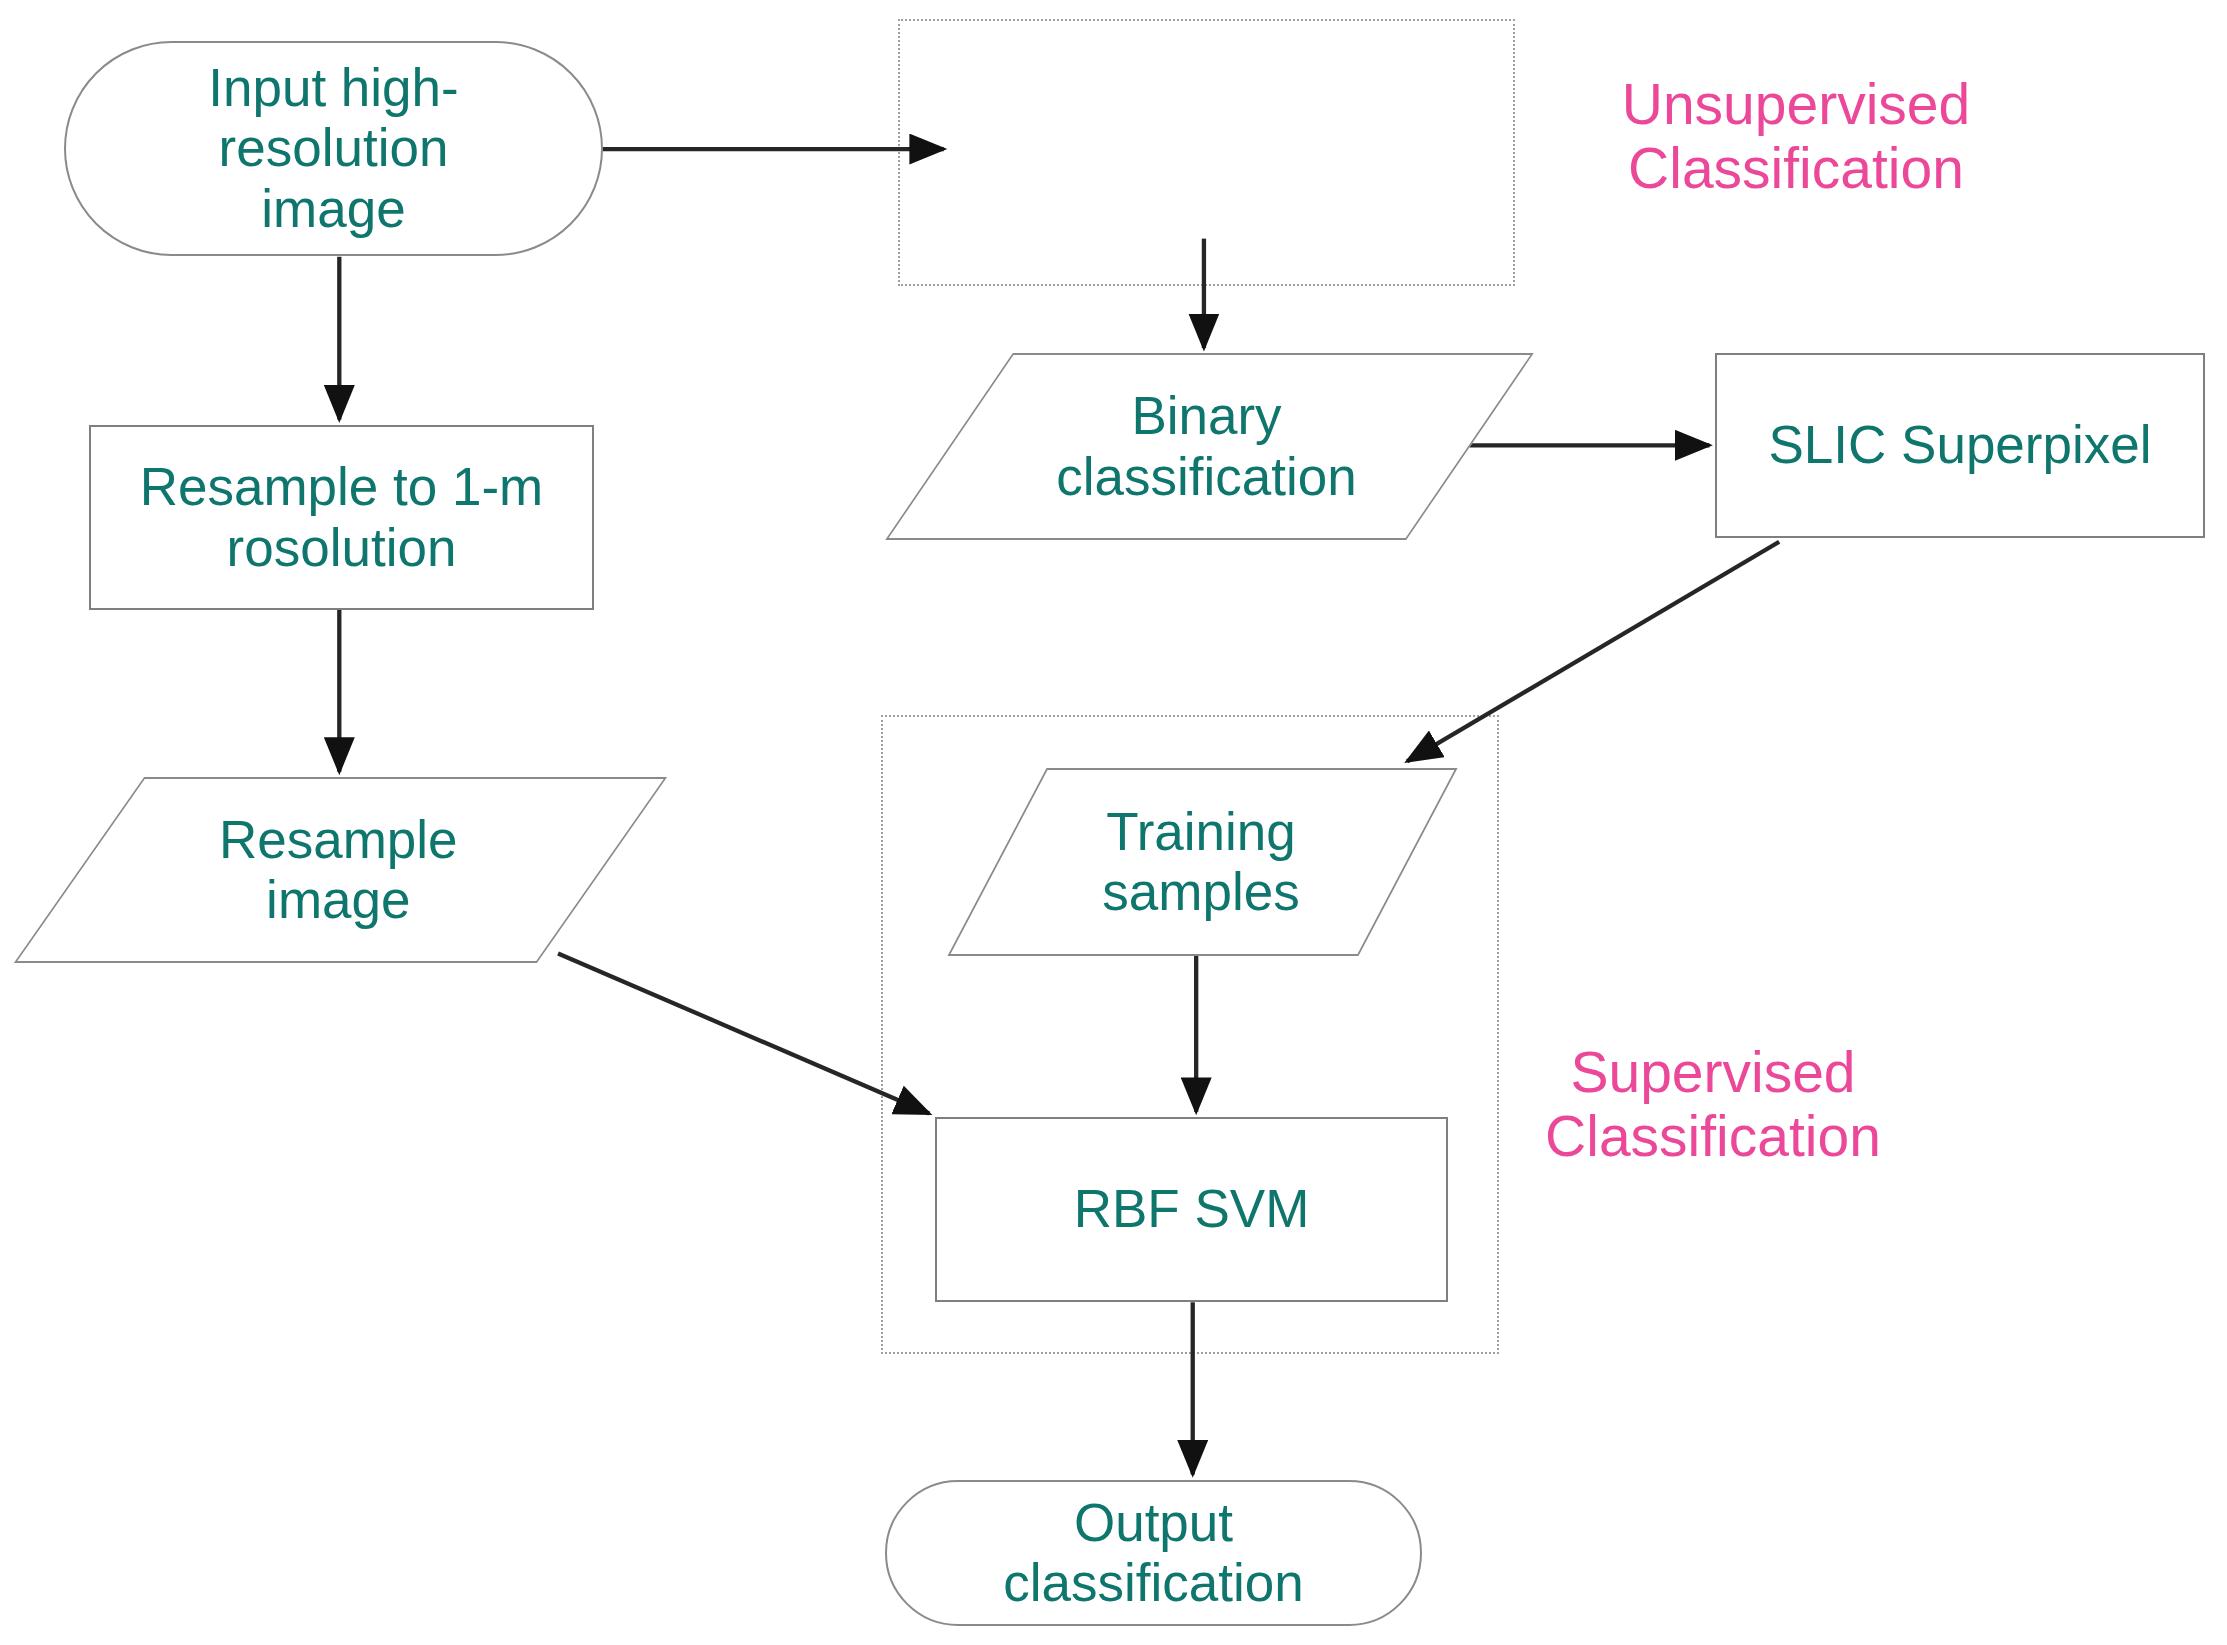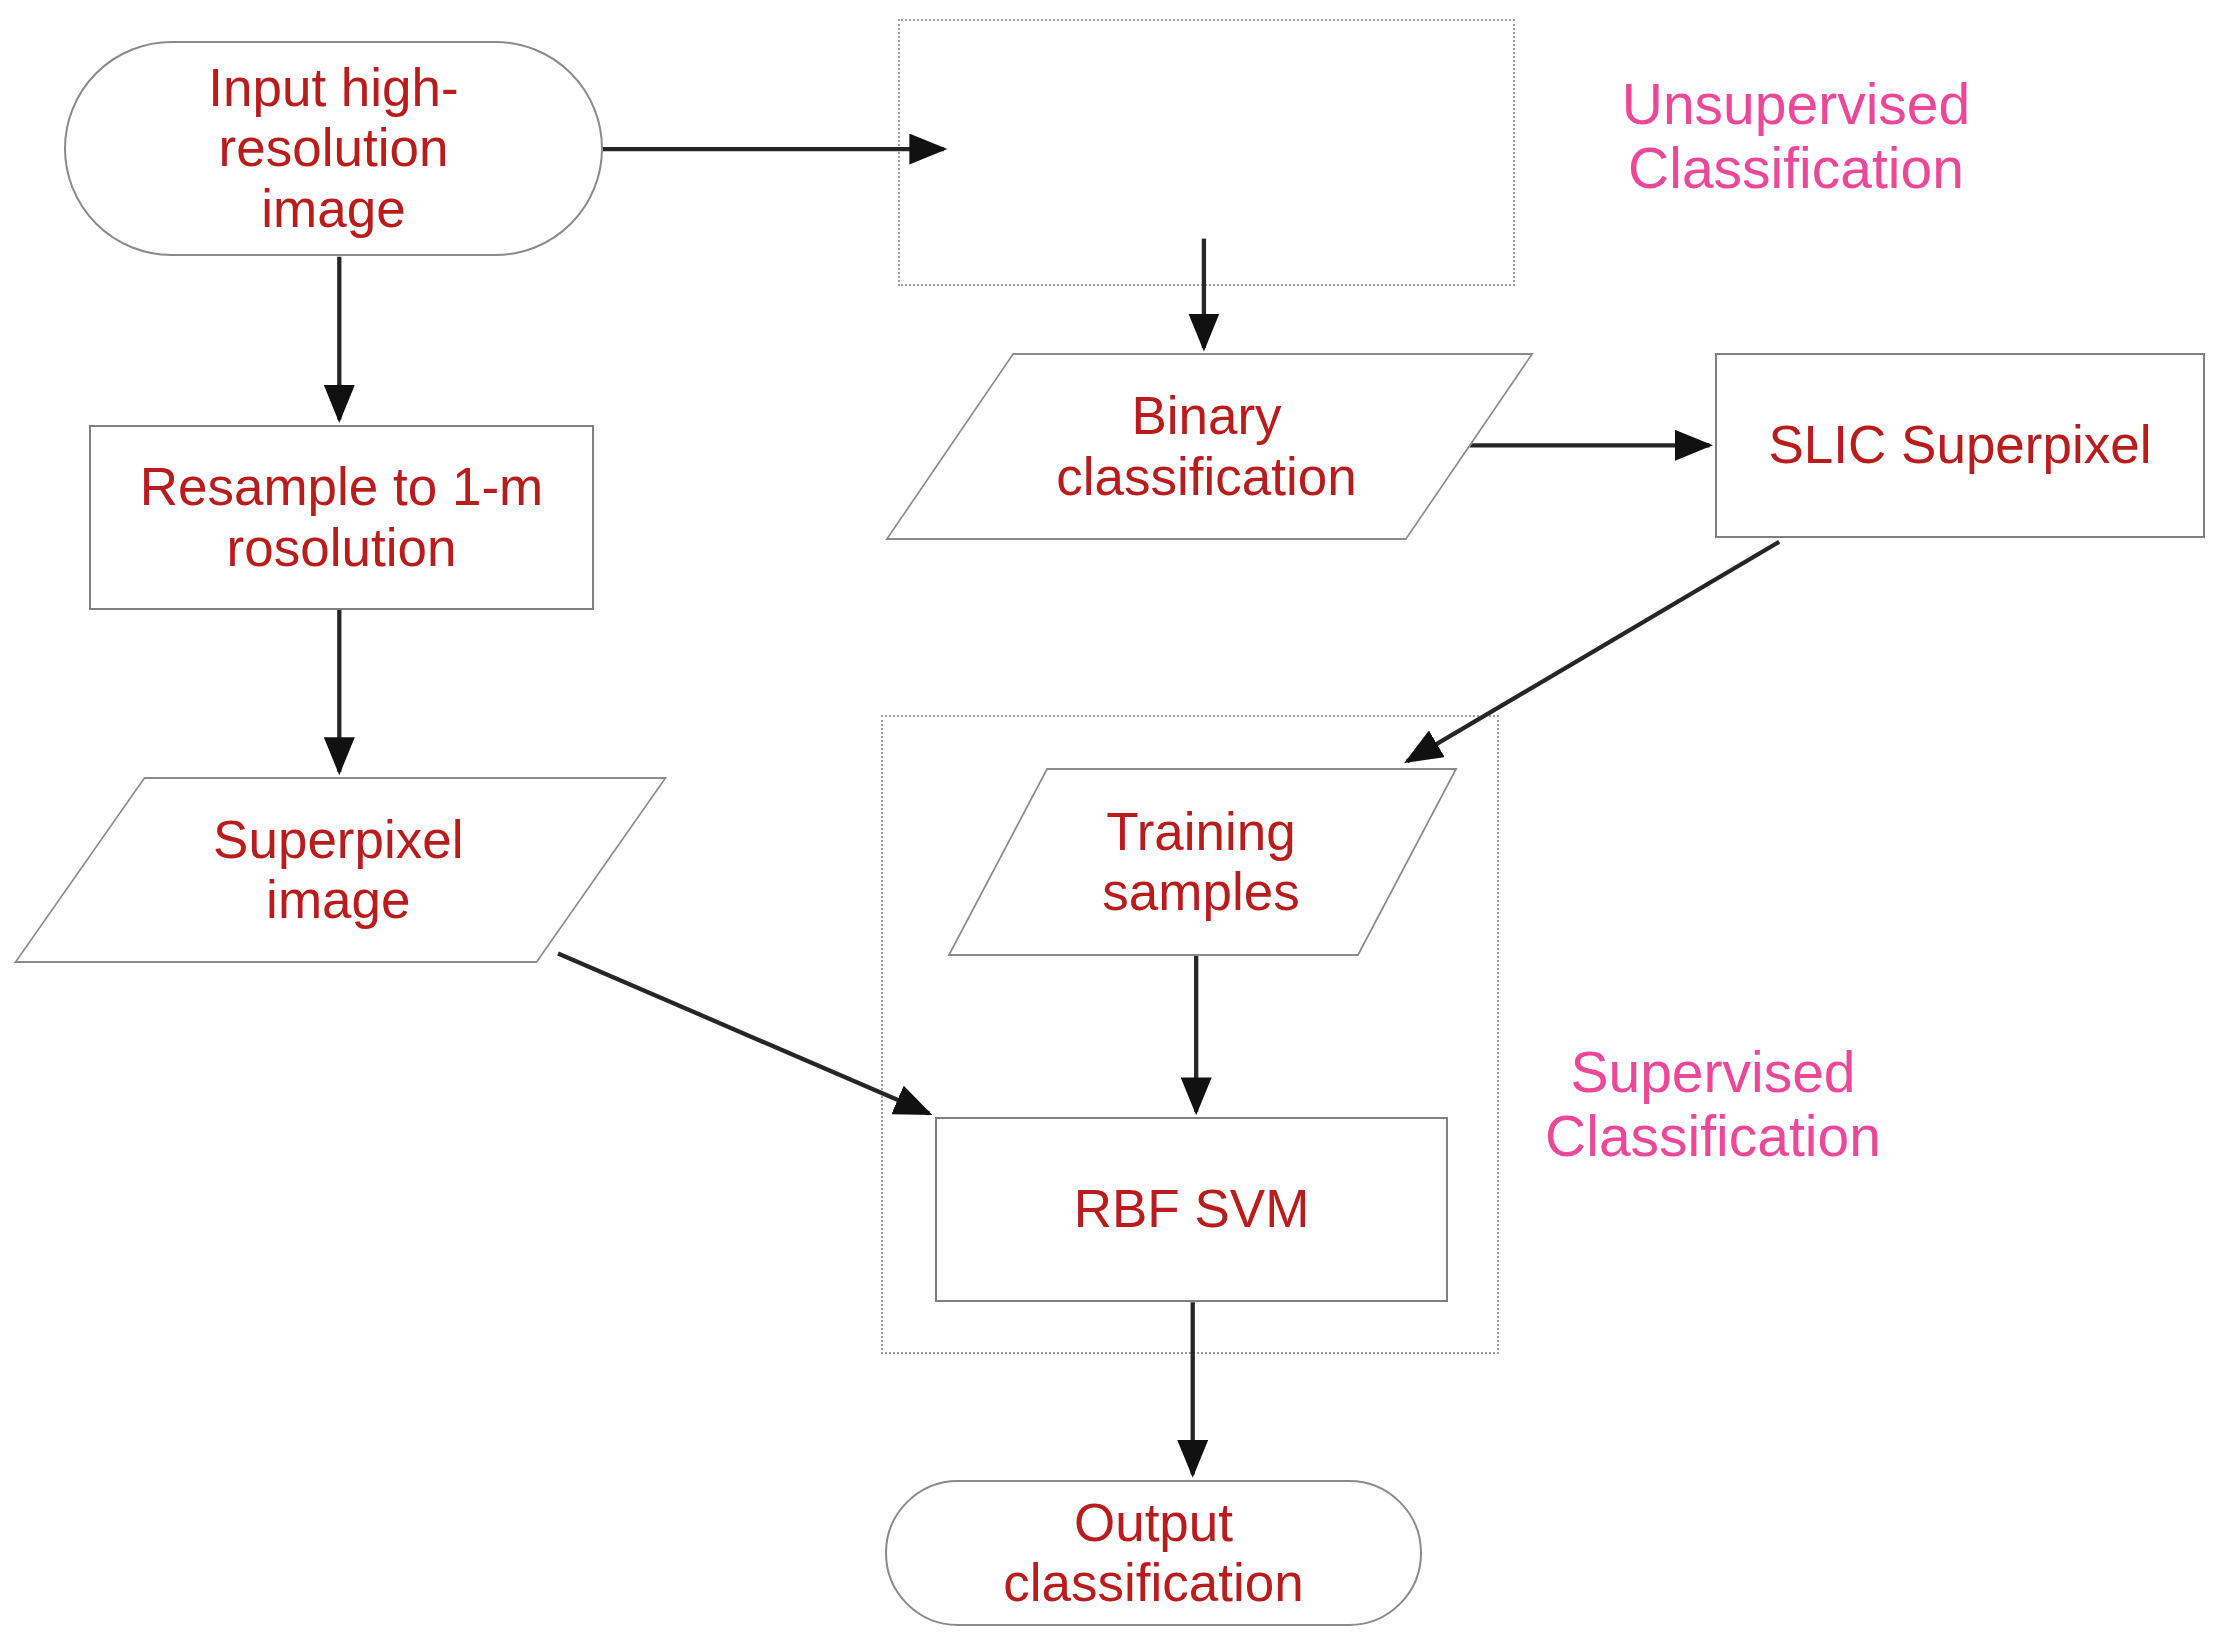--- a/index.html
+++ b/index.html
@@ -9,21 +9,21 @@
     background:#ffffff;
     font-family:"Liberation Sans", sans-serif;
     overflow:hidden;
   }
   .node{position:absolute;box-sizing:border-box;}
   .label{
     position:absolute;left:0;top:0;right:0;bottom:0;
     display:flex;align-items:center;justify-content:center;
     text-align:center;
     white-space:pre-line;
-    font-size:53px;line-height:1.14;color:#b91c1c;
+    font-size:53px;line-height:1.14;color:#0f766e;
     z-index:3;
   }
   .rect-shape{
     position:absolute;left:0;top:0;right:0;bottom:0;
     border:2.6px solid #7f7f7f;background:#ffffff;
   }
   .stadium-shape{
     position:absolute;left:0;top:0;right:0;bottom:0;
     border:2.6px solid #8a8a8a;background:#ffffff;
   }
@@ -95,21 +95,21 @@
 classification</div>
   </div>
 
   <div class="node" style="left:1715px;top:353px;width:490px;height:185px;">
     <div class="rect-shape"></div>
     <div class="label">SLIC Superpixel</div>
   </div>
 
   <div class="node" style="left:13.8px;top:777px;width:649px;height:186px;">
     <div class="para-shape" style="left:65px;width:519px;transform:skewX(-35deg);"></div>
-    <div class="label">Superpixel
+    <div class="label">Resample
 image</div>
   </div>
 
   <div class="node" style="left:948px;top:768px;width:506px;height:188px;">
     <div class="para-shape" style="left:49px;width:407px;transform:skewX(-27.8deg);"></div>
     <div class="label">Training
 samples</div>
   </div>
 
   <div class="side-label" style="left:1463px;top:1021px;width:500px;margin-top:20px;">Supervised

